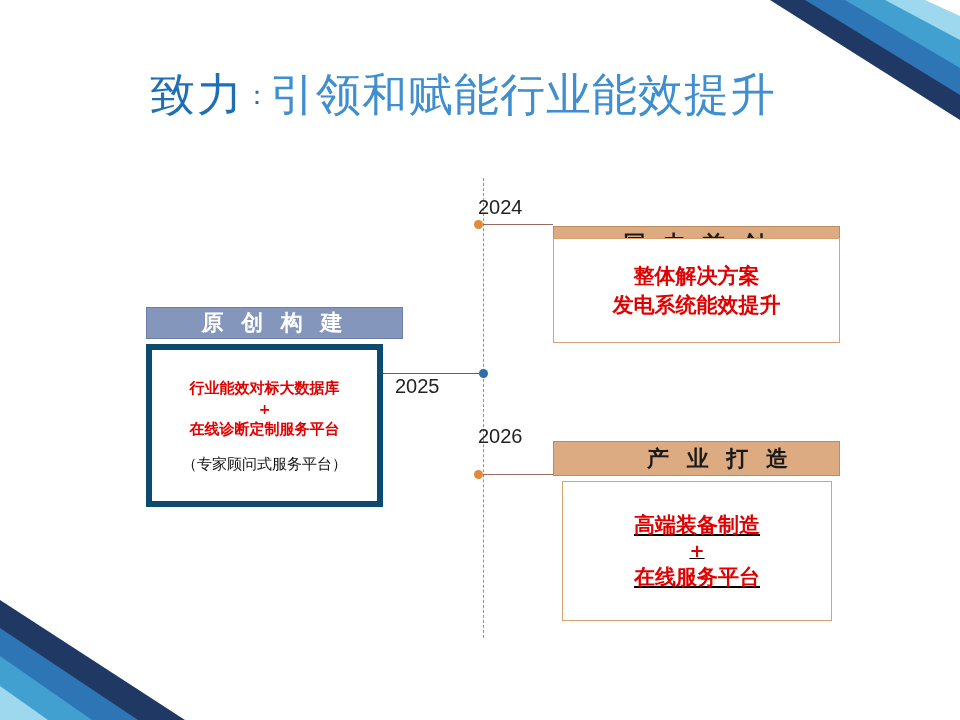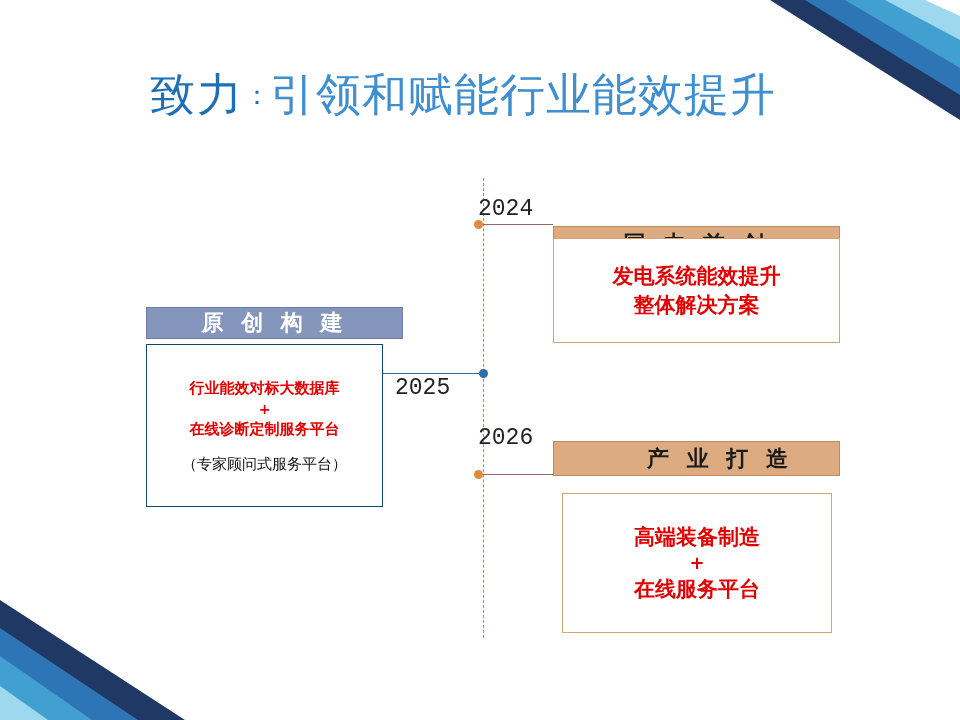--- a/index.html
+++ b/index.html
@@ -73,23 +73,23 @@
   .node-dot.blue { background: #2f6fa8; }
   .connector {
     position: absolute;
     height: 1px;
     background: #9a6a63;
   }
   .connector.blue { background: #2f6fa8; }
 
   .year {
     position: absolute;
-    font-size: 23px;
+    font-size: 20px;
     color: #222222;
-    font-family: Liberation Mono, monospace;
+    font-family: Liberation Sans, sans-serif;
     white-space: nowrap;
   }
 
   
   .hdr {
     position: absolute;
     display: flex;
     align-items: center;
     justify-content: center;
     font-size: 22px;
@@ -113,21 +113,21 @@
     box-sizing: border-box;
     background: #ffffff;
     display: flex;
     flex-direction: column;
     align-items: center;
     justify-content: center;
     text-align: center;
     font-family: "DejaVu Sans", "Liberation Sans", sans-serif;
   }
   .body-tan { border: 1px solid #d9a273; }
-  .body-blue { border: 1px solid #0c4a6e; }
+  .body-blue { border: 6px solid #0c4a6e; }
 
   .red-line {
     color: #e00000;
     font-weight: bold;
     font-size: 21px;
     line-height: 1.35;
     white-space: nowrap;
   }
   .red-line.small {
     font-size: 15px;
@@ -172,40 +172,40 @@
   </div>
 
   <div class="timeline-axis"></div>
 
   <div class="year" style="left:478px; top:196px;">2024</div>
   <div class="node-dot" style="left:474px; top:220px;"></div>
   <div class="connector" style="left:483px; top:224px; width:70px;"></div>
 
   <div class="hdr hdr-tan" style="left:553px; top:195px; width:287px; height:35px;margin-top:31px;">国 内 首 创</div>
   <div class="body-box body-tan" style="left:553px; top:238px; width:287px; height:105px;">
+    <div class="red-line">整体解决方案</div>
     <div class="red-line">发电系统能效提升</div>
-    <div class="red-line">整体解决方案</div>
   </div>
 
   <div class="year" style="left:395px; top:335px;margin-top:40px;">2025</div>
   <div class="node-dot blue" style="left:479px; top:369px;"></div>
   <div class="connector blue" style="left:383px; top:373px; width:97px;"></div>
 
   <div class="hdr hdr-blue" style="left:146px; top:307px; width:257px; height:32px;">原 创 构 建</div>
   <div class="body-box body-blue" style="left:146px; top:344px; width:237px; height:163px;">
     <div class="red-line small">行业能效对标大数据库</div>
     <div class="plus small">+</div>
     <div class="red-line small">在线诊断定制服务平台</div>
     <div class="black-note">（专家顾问式服务平台）</div>
   </div>
 
   <div class="year" style="left:478px; top:425px;">2026</div>
   <div class="node-dot" style="left:474px; top:470px;"></div>
   <div class="connector" style="left:483px; top:474px; width:70px;"></div>
 
   <div class="hdr hdr-tan" style="left:553px; top:441px; width:287px; height:35px;padding-left:47px;">产 业 打 造</div>
-  <div class="body-box body-tan" style="left:562px; top:493px; width:270px; height:140px;">
+  <div class="body-box body-tan" style="left:562px; top:481px; width:270px; height:140px;text-decoration:underline;">
     <div class="red-line">高端装备制造</div>
     <div class="plus">+</div>
     <div class="red-line">在线服务平台</div>
   </div>
 
 </div>
 
 </body></html>

